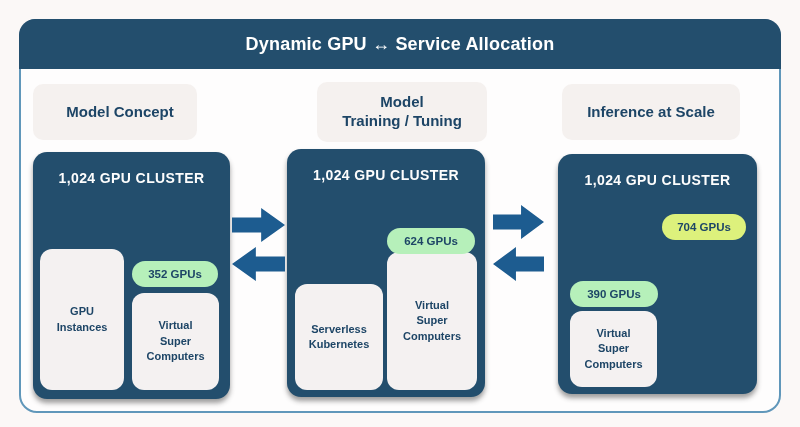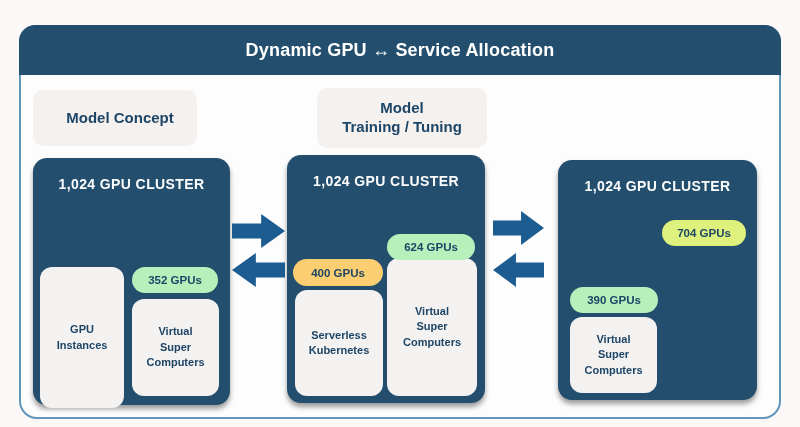--- a/index.html
+++ b/index.html
@@ -3,21 +3,21 @@
 <meta charset="utf-8">
 <style>
   * { margin:0; padding:0; box-sizing:border-box; }
   html,body { width:800px; height:427px; }
   body {
     font-family:"Liberation Sans", sans-serif;
     background:#fbf8f7;
     position:relative;
     overflow:hidden;
   }
-  .stage { position:absolute; left:0; top:13px; width:800px; height:371px; }
+  .stage { position:absolute; left:0; top:7px; width:800px; height:371px; }
 
   .container {
     position:absolute; left:19px; top:12px; width:762px; height:394px;
     background:#fefdfd;
     border:2px solid #6097ba;
     border-radius:18px;
   }
   .titlebar {
     position:absolute; left:19px; top:12px; width:762px; height:50px;
     background:#234e6d;
@@ -89,48 +89,48 @@
   <div class="container"></div>
 
   <div class="titlebar">
     <div class="title">Dynamic GPU ↔ Service Allocation</div>
   </div>
 
   <div class="heading-card" style="left:33px; top:77px; width:164px; height:56px;padding-left:10px;">Model Concept</div>
 
   <div class="cluster" style="left:33px; top:145px; width:197px; height:247px;">
     <div class="cluster-title">1,024 GPU CLUSTER</div>
-    <div class="subbox" style="left:7px; top:97px; width:84px; height:141px;margin-top:12px;">GPU
+    <div class="subbox" style="left:7px; top:97px; width:84px; height:141px;">GPU
 Instances</div>
     <div class="pill pill-green" style="left:99px; top:109px; width:86px; height:26px;">352 GPUs</div>
     <div class="subbox" style="left:99px; top:141px; width:87px; height:97px;">Virtual
 Super
 Computers</div>
   </div>
 
   <div class="arrow arrow-right" style="left:232px; top:201px; width:53px; height:34px;"></div>
   <div class="arrow arrow-left" style="left:232px; top:240px; width:53px; height:34px;"></div>
 
   <div class="heading-card" style="left:292px; top:75px; width:170px; height:60px;margin-left:25px;">Model
 Training / Tuning</div>
 
   <div class="cluster" style="left:287px; top:142px; width:198px; height:248px;">
     <div class="cluster-title">1,024 GPU CLUSTER</div>
     <div class="pill pill-green" style="left:100px; top:79px; width:88px; height:26px;">624 GPUs</div>
-    <div class="pill pill-orange" style="left:6px; top:104px; width:90px; height:27px;">400 GPUs</div>
     <div class="subbox" style="left:8px; top:135px; width:88px; height:106px;">Serverless
 Kubernetes</div>
     <div class="subbox" style="left:100px; top:103px; width:90px; height:138px;">Virtual
 Super
 Computers</div>
   </div>
 
   <div class="arrow arrow-right" style="left:493px; top:198px; width:51px; height:34px;"></div>
   <div class="arrow arrow-left" style="left:493px; top:240px; width:51px; height:34px;"></div>
 
+  <div class="heading-card" style="left:562px; top:77px; width:178px; height:56px;">Inference at Scale</div>
 
   <div class="cluster" style="left:558px; top:147px; width:199px; height:240px;">
     <div class="cluster-title">1,024 GPU CLUSTER</div>
     <div class="pill pill-lime" style="left:104px; top:60px; width:84px; height:26px;">704 GPUs</div>
     <div class="pill pill-green" style="left:12px; top:127px; width:88px; height:26px;">390 GPUs</div>
     <div class="subbox" style="left:12px; top:157px; width:87px; height:76px;">Virtual
 Super
 Computers</div>
   </div>
 

